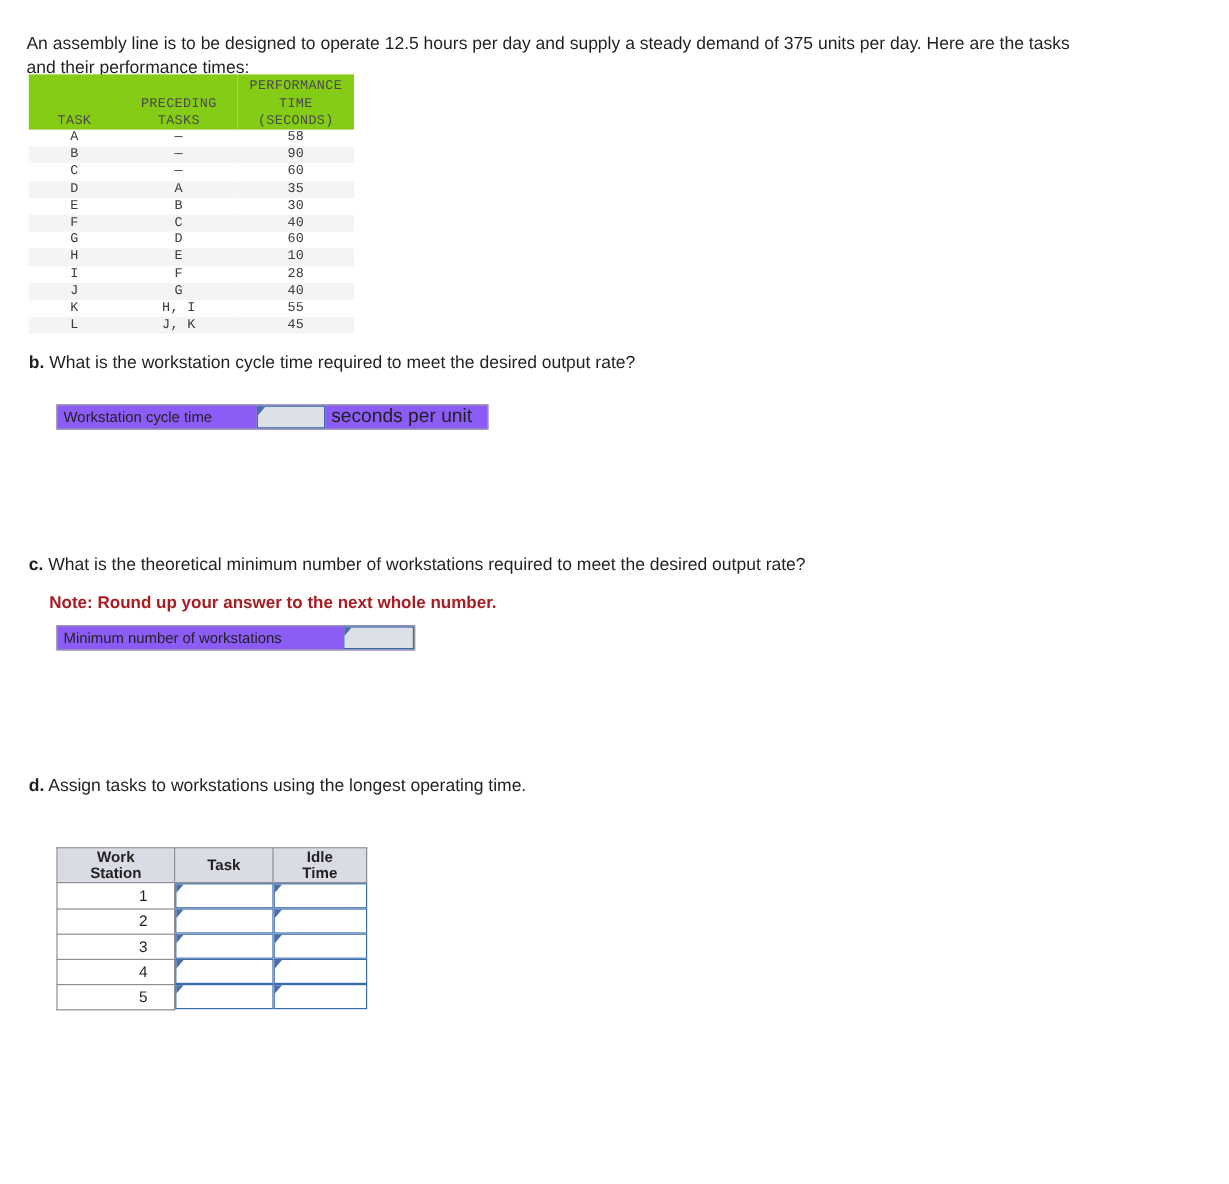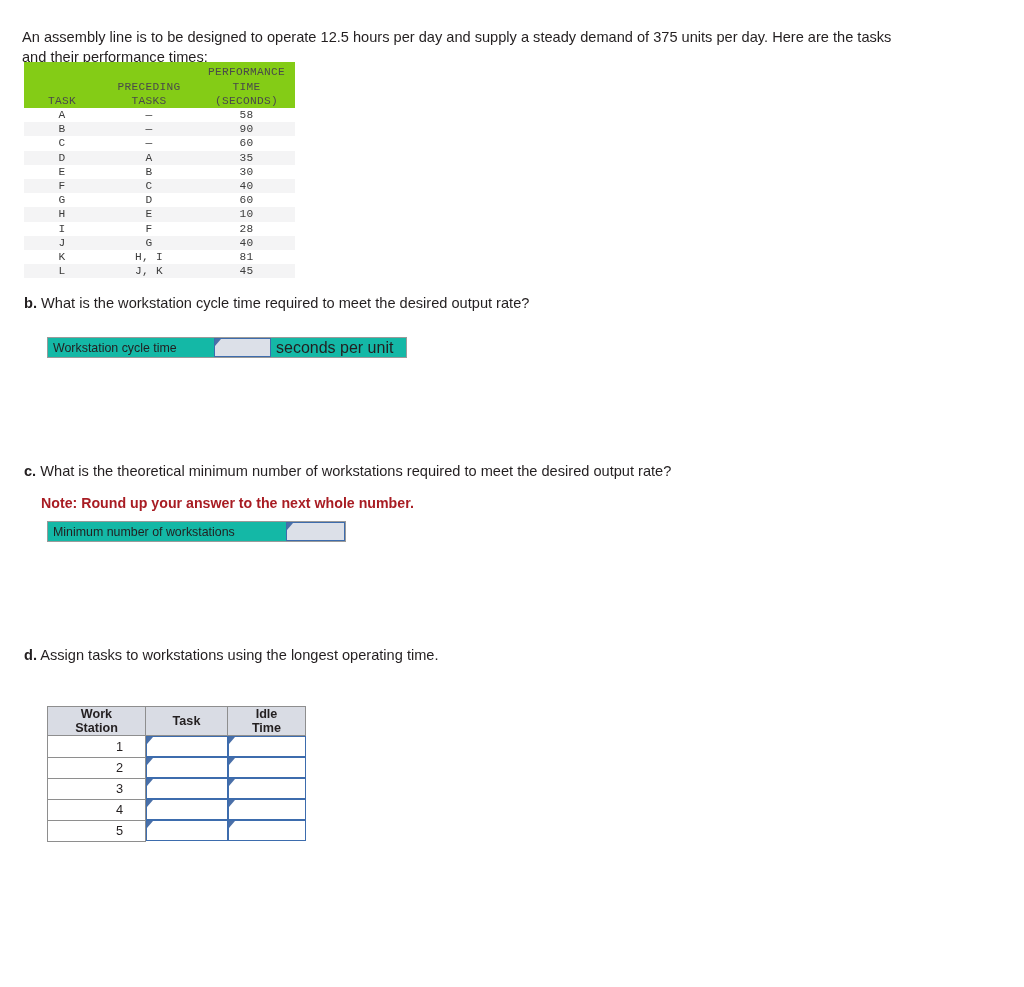--- a/index.html
+++ b/index.html
@@ -81,21 +81,21 @@
     margin-left: 17px;
     font-size: 14.2px;
   }
 
   
   .answer-strip {
     position: absolute;
     display: flex;
     align-items: stretch;
     border: 1px solid #9a9a9a;
-    background: #14b8a6;
+    background: #8b5cf6;
     box-sizing: border-box;
     height: 21px;
   }
   .answer-strip .ans-label {
     display: flex;
     align-items: center;
     padding-left: 5px;
     font-size: 12.4px;
     color: #231f20;
     box-sizing: border-box;
@@ -243,21 +243,21 @@
       <td>28</td>
     </tr>
     <tr class="alt">
       <td>J</td>
       <td>G</td>
       <td>40</td>
     </tr>
     <tr>
       <td>K</td>
       <td>H, I</td>
-      <td>81</td>
+      <td>55</td>
     </tr>
     <tr class="alt">
       <td>L</td>
       <td>J, K</td>
       <td>45</td>
     </tr>
   </tbody>
 </table>
 
 <div class="question" style="left:24px; top:294px;">

